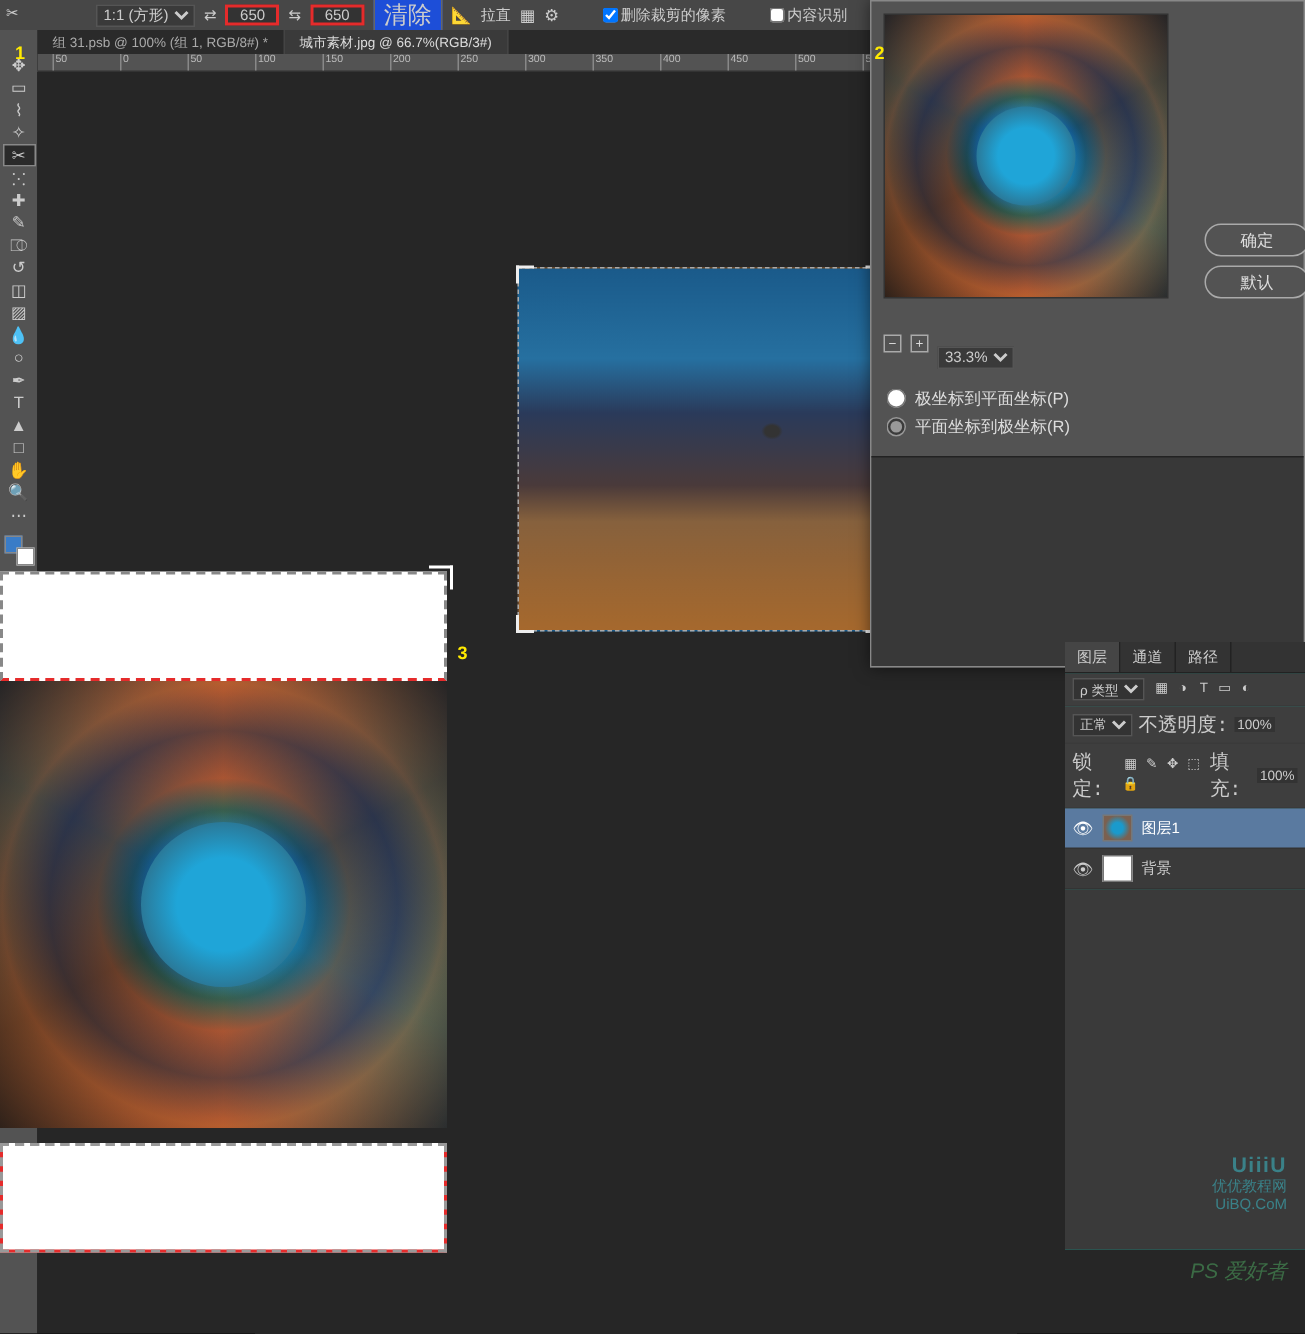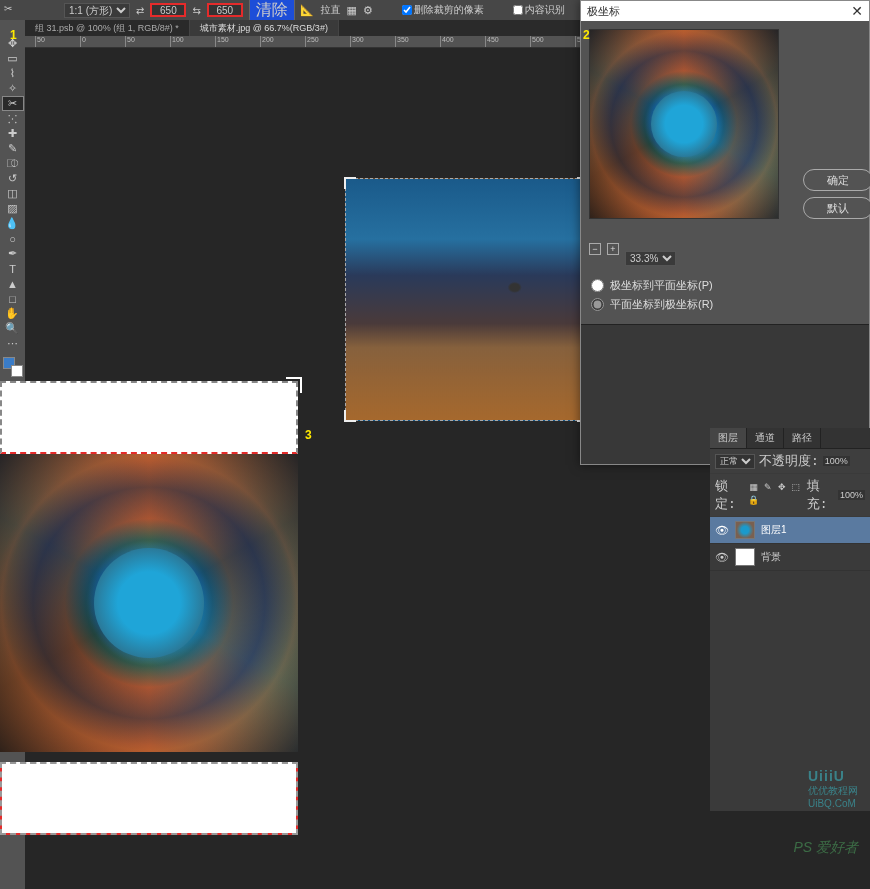--- a/index.html
+++ b/index.html
@@ -102,21 +102,21 @@
 .layers-list { background: #3a3a3a; }
 .layer-row { display: flex; align-items: center; padding: 4px 5px; gap: 6px; border-bottom: 1px solid #333; }
 .layer-row.active { background: #5a7aa0; color: #fff; }
 .layer-row .eye { width: 14px; font-size: 11px; cursor: pointer; }
 .layer-row .thumb { width: 20px; height: 18px; border: 1px solid #777; background: #888; }
 .layer-row .thumb.white { background: #fff; }
 .layer-row .thumb.img { background: radial-gradient(circle, #1a9acc 30%, #7a6050 70%); }
 .layers-empty { height: 240px; background: #3a3a3a; }
 
 
-.watermark { position: absolute; right: 12px; bottom: 80px; color: #3aa0aa; font-size: 10px; opacity: 0.7; }
+.watermark { position: absolute; right: 12px; bottom: 80px; color: #3aa0aa; font-size: 10px; text-align: right; opacity: 0.7; }
 .watermark .logo { font-weight: bold; font-size: 14px; letter-spacing: 1px; }
 .watermark2 { position: absolute; right: 12px; bottom: 32px; color: #4a9a5a; font-size: 14px; font-style: italic; opacity: 0.6; }
 </style>
 </head>
 <body>
 
 <div class="options-bar">
   <span class="crop-icon">✂</span>
   <select><option>1:1 (方形)</option></select>
   <span class="swap-icon">⇄</span>
@@ -202,24 +202,20 @@
   </div>
 </div>
 
 <div class="region3">
   <div class="crop-top"></div>
   <div class="polar-big"></div>
   <div class="crop-bot"></div>
 </div>
 
 <div class="dialog">
-  <div class="titlebar">
-    <span>极坐标</span>
-    <span class="close">✕</span>
-  </div>
   <div class="body">
     <div class="preview-wrap">
       <div class="preview"></div>
     </div>
     <div class="dlg-btns">
       <button>确定</button>
       <button>默认</button>
     </div>
   </div>
   <div class="zoom-row">
@@ -240,20 +236,24 @@
   <div class="below"></div>
 </div>
 
 <div class="right-panels">
   <div class="panel-tabs">
     <div class="ptab active">图层</div>
     <div class="ptab">通道</div>
     <div class="ptab">路径</div>
   </div>
   <div class="panel-row">
+    <select><option>ρ 类型</option></select>
+    <span class="icons"><span>▦</span><span>◑</span><span>T</span><span>▭</span><span>◐</span></span>
+  </div>
+  <div class="panel-row">
     <select><option>正常</option></select>
     <span class="lbl">不透明度:</span>
     <span class="val">100%</span>
   </div>
   <div class="panel-row lock">
     <span class="lbl">锁定:</span>
     <span class="icons"><span>▦</span><span>✎</span><span>✥</span><span>⬚</span><span>🔒</span></span>
     <span class="lbl">填充:</span>
     <span class="val">100%</span>
   </div>

